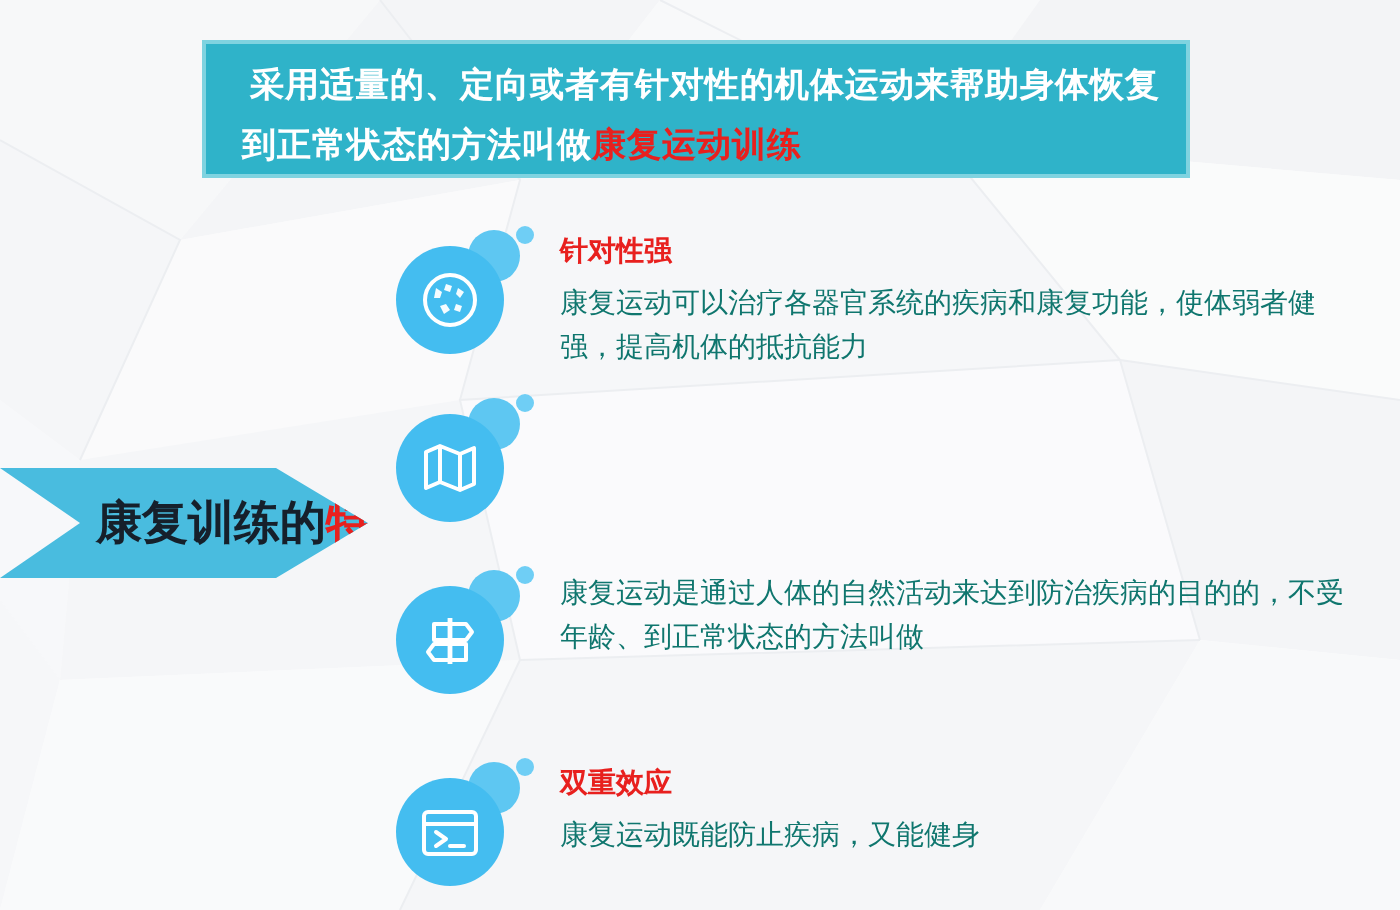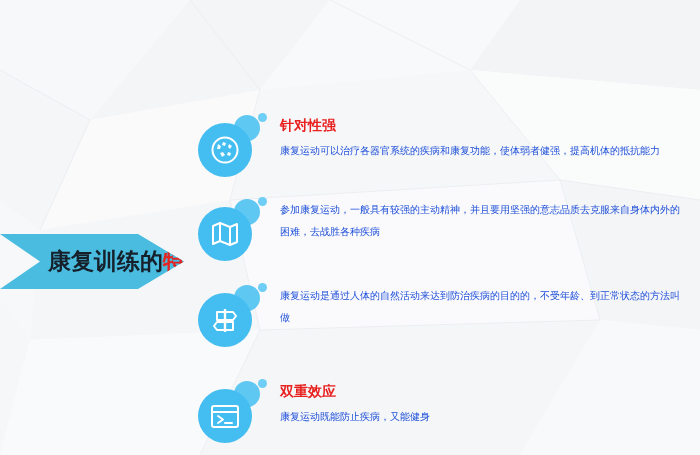--- a/index.html
+++ b/index.html
@@ -135,22 +135,22 @@
     padding-top: 2px;
   }
   .feature-title {
     color: #e8201e;
     font-size: 14px;
     font-weight: bold;
     line-height: 20px;
     margin-bottom: 5px;
   }
   .feature-desc {
-    color: #1d4ed8;
-    font-size: 10px;
+    color: #0f766e;
+    font-size: 14px;
     line-height: 22px;
     max-width: 400px;
   }
 </style>
 </head>
 <body>
 
 <div id="slide">
 
   <div class="bg-layer">
@@ -176,20 +176,24 @@
         <polyline points="560,180 470,70 330,0"></polyline>
         <polyline points="600,320 560,180 700,200"></polyline>
         <polyline points="230,200 260,90 190,0"></polyline>
         <polyline points="40,230 90,120 0,70"></polyline>
         <polyline points="260,330 230,200 560,180"></polyline>
         <polyline points="200,455 260,330 600,320"></polyline>
       </g>
     </svg>
   </div>
 
+  <div id="header-banner">
+    <div class="hline l1">采用适量的、定向或者有针对性的机体运动来帮助身体恢复</div>
+    <div class="hline l2"><span>到正常状态的方法叫做</span><span class="hl-red">康复运动训练</span></div>
+  </div>
 
   <div id="left-tag">
     <div class="tag-text"><span>康复训练的</span><span class="accent">特点</span></div>
   </div>
 
   <div class="feature-row" id="feature-0">
     <div class="icon-cluster">
       <div class="bubble-mid"></div>
       <div class="bubble-small"></div>
       <div class="bubble-main">
@@ -211,21 +215,20 @@
       <div class="bubble-small"></div>
       <div class="bubble-main">
         <svg width="30" height="30" viewBox="0 0 30 30">
           <path d="M3 7 L10 4 L20 8 L27 5 L27 23 L20 26 L10 22 L3 25 Z" fill="none" stroke="#ffffff" stroke-width="2" stroke-linejoin="round"></path>
           <line x1="10" y1="4" x2="10" y2="22" stroke="#ffffff" stroke-width="2"></line>
           <line x1="20" y1="8" x2="20" y2="26" stroke="#ffffff" stroke-width="2"></line>
         </svg>
       </div>
     </div>
     <div class="feature-text">
-      <div class="feature-desc">参加康复运动，一般具有较强的主动精神，并且要用坚强的意志品质去克服来自身体内外的困难，去战胜各种疾病</div>
     </div>
   </div>
 
   <div class="feature-row" id="feature-2">
     <div class="icon-cluster">
       <div class="bubble-mid"></div>
       <div class="bubble-small"></div>
       <div class="bubble-main">
         <svg width="30" height="30" viewBox="0 0 30 30">
           <line x1="15" y1="4" x2="15" y2="27" stroke="#ffffff" stroke-width="2.4"></line>

